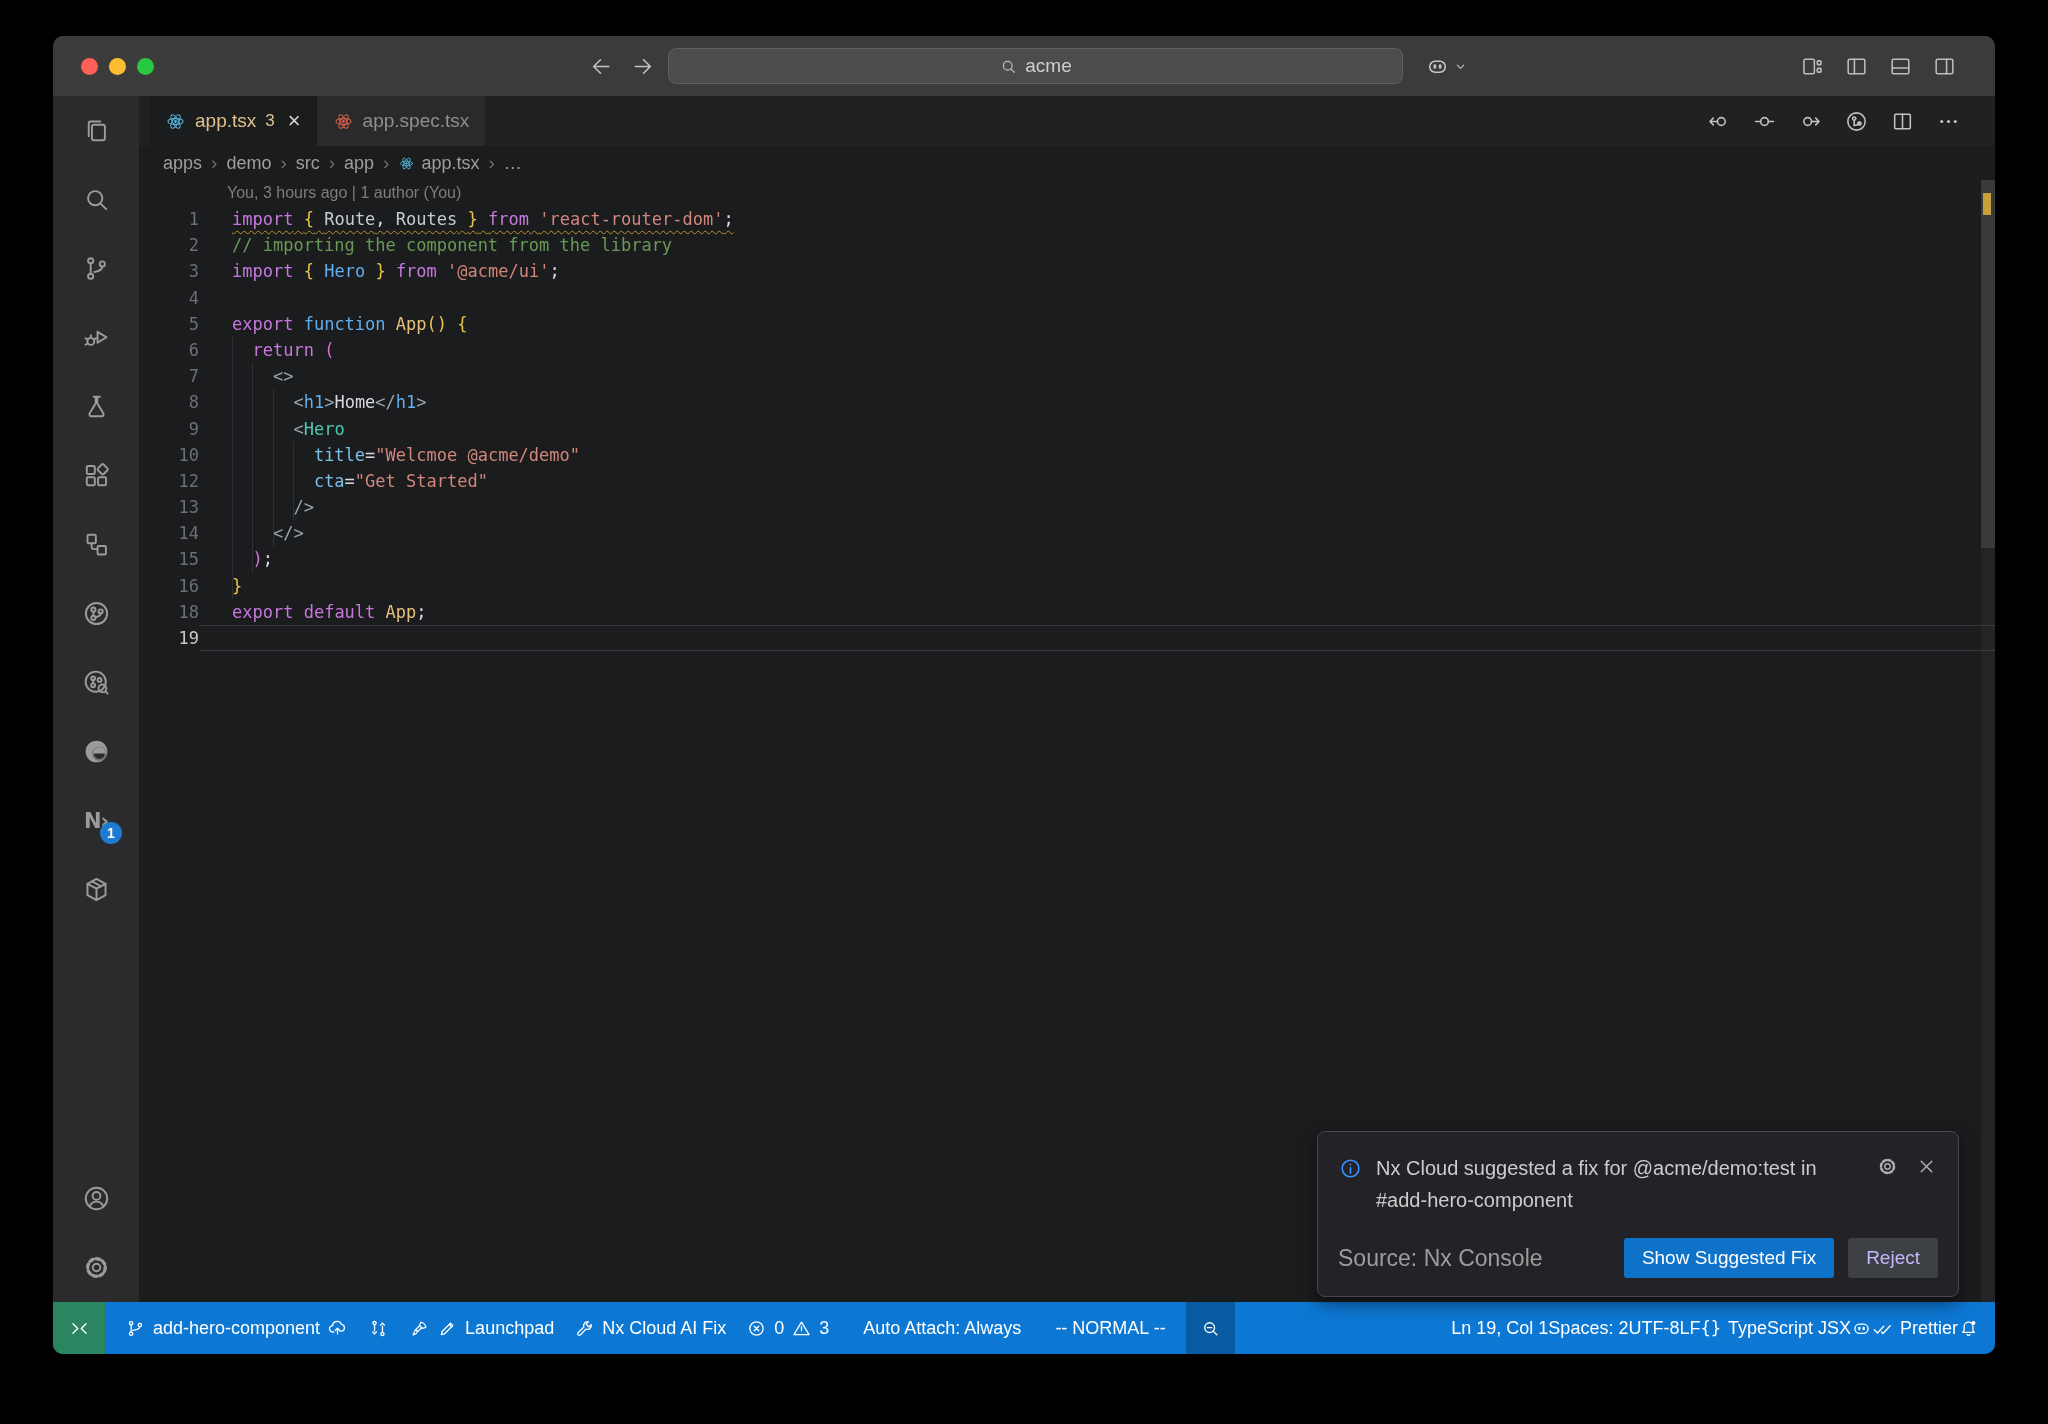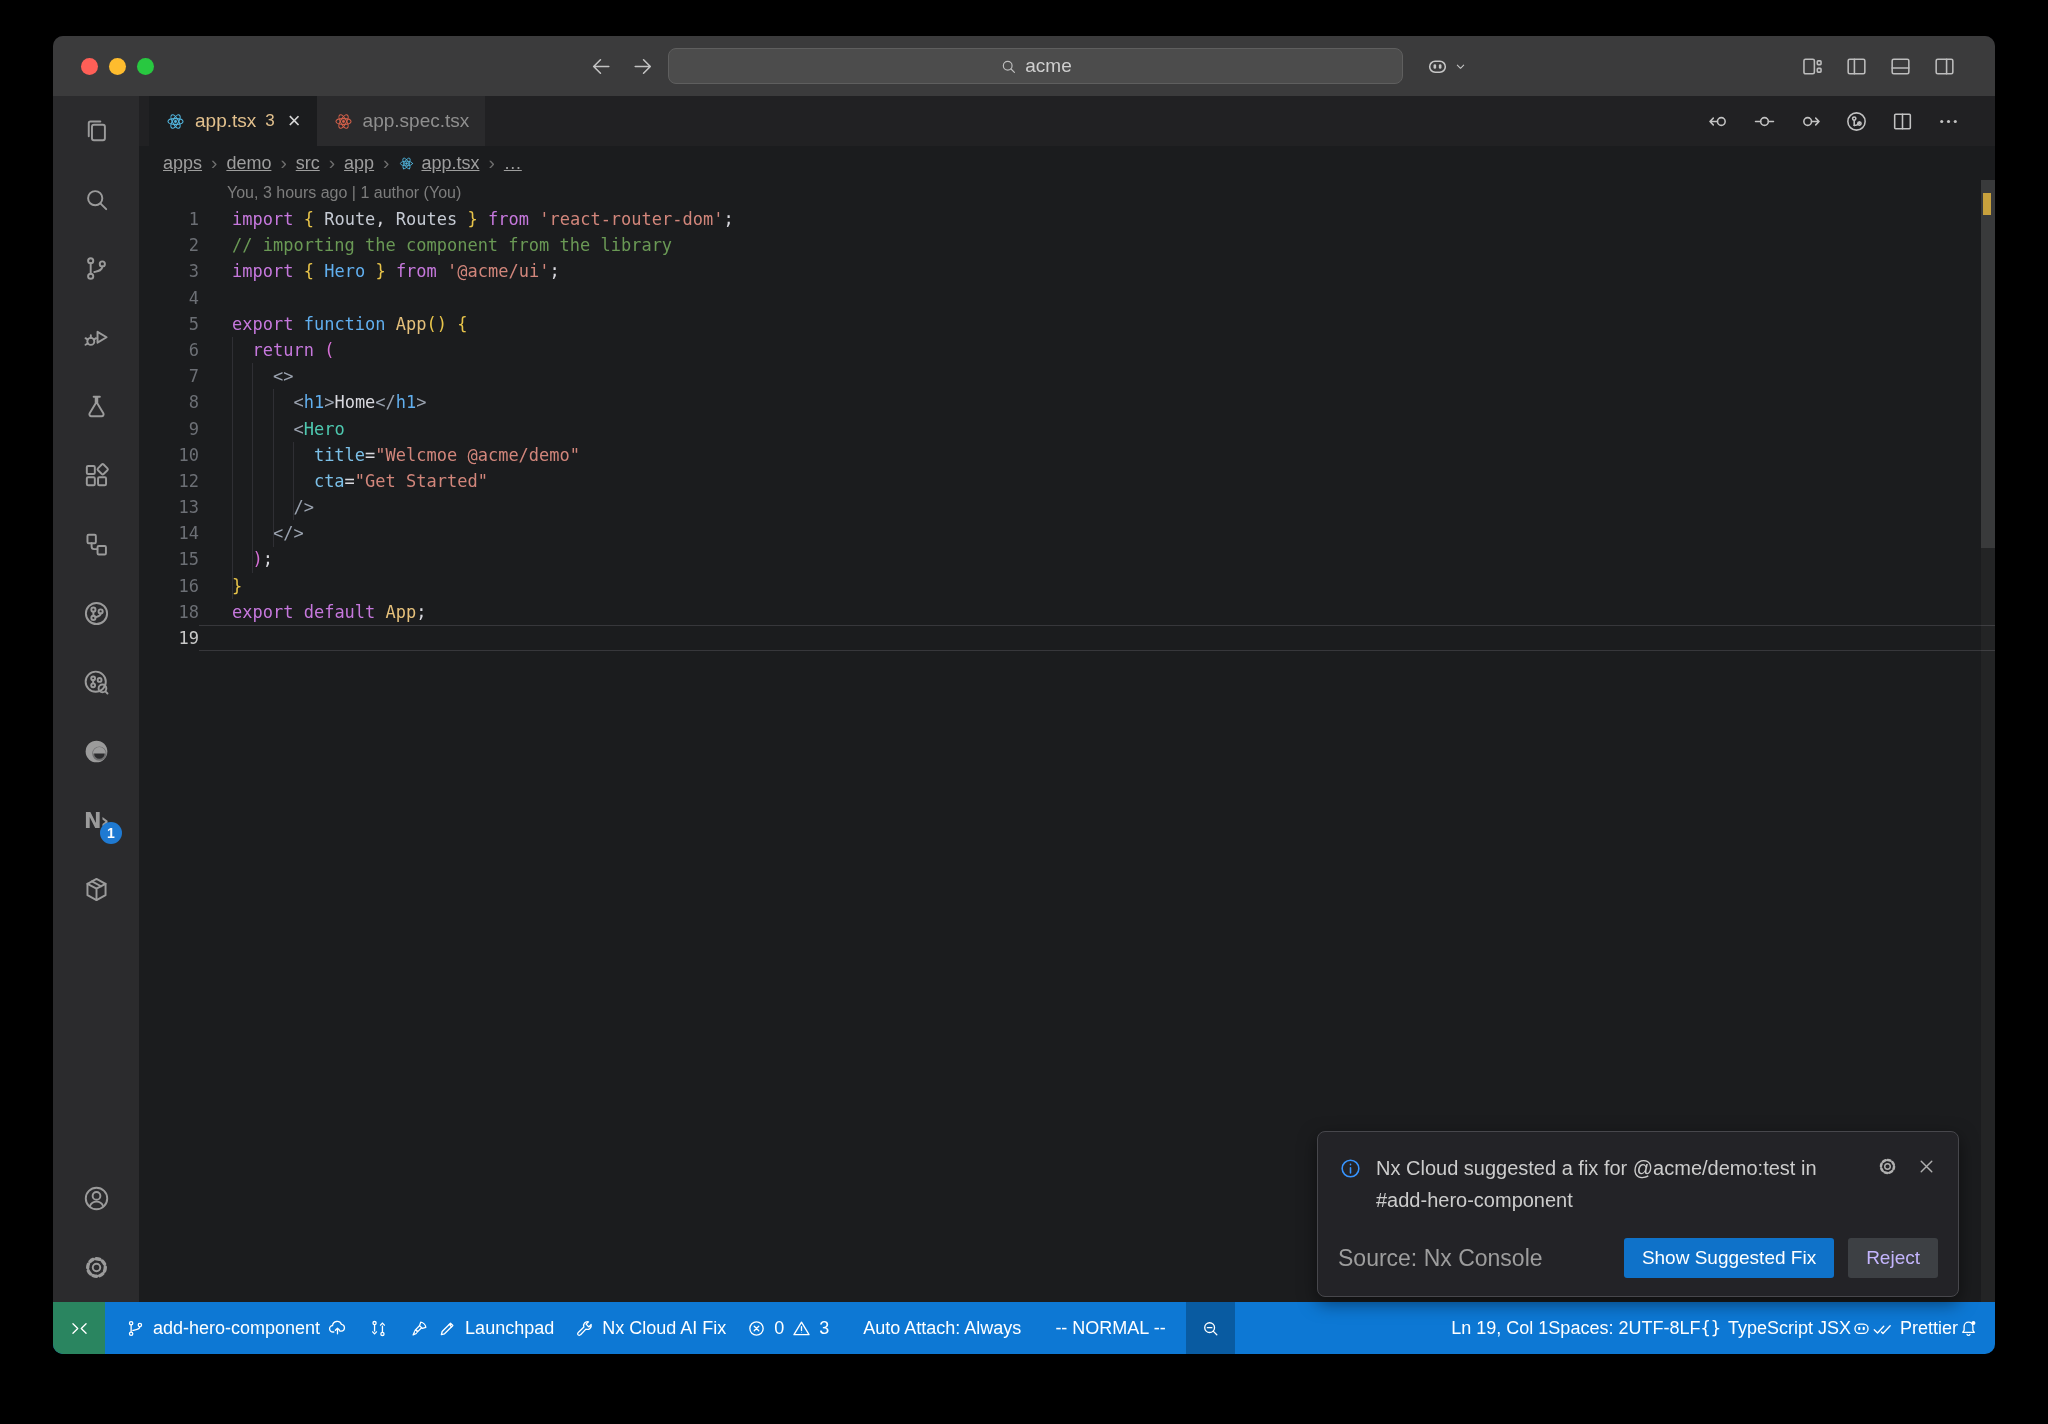--- a/index.html
+++ b/index.html
@@ -36,33 +36,33 @@
   .tab{display:flex;align-items:center;gap:9px;padding:0 16px;font-size:19px;cursor:pointer;}
   .tab.active{background:var(--c-editor_bg);color:var(--c-tab_modified);}
   .tab.inactive{background:#2a2a2c;color:#8f8f8f;}
   .tab .badge{font-size:17px;}
   .tab .close{font-size:22px;color:#d6d6d6;margin-left:4px;}
   .editor-actions{position:absolute;right:0;top:0;height:50px;display:flex;align-items:center;gap:21px;
                   padding-right:34px;color:#c2c2c2;}
   .breadcrumb{height:34px;display:flex;align-items:center;gap:9px;padding-left:24px;
               color:#9e9e9e;font-size:18px;flex:0 0 auto;}
   .breadcrumb .sep{color:#6f6f6f;font-size:19px;}
-  .breadcrumb .crumb{cursor:pointer;display:flex;align-items:center;gap:6px;text-decoration:underline;}
+  .breadcrumb .crumb{cursor:pointer;display:flex;align-items:center;gap:6px;}
   
   .codearea{flex:1;position:relative;overflow:hidden;font-family:"DejaVu Sans Mono",monospace;}
   .blame{height:26px;line-height:26px;padding-left:88px;color:#7d7d7d;
          font-family:"Liberation Sans",sans-serif;font-size:16px;}
   .code-line{height:26.2px;display:flex;white-space:pre;font-size:17px;line-height:26.2px;}
   .code-line .ln{width:60px;text-align:right;color:#6c6f75;flex:0 0 auto;cursor:pointer;}
   .code-line .content{flex:1;padding-left:33px;cursor:text;}
   .code-line.active .ln{color:#c8c8c8;}
   .code-line.active .content-wrap{border-top:1px solid #37373b;border-bottom:1px solid #37373b;}
   .content-wrap{flex:1;display:flex;}
   .guide{position:absolute;width:1px;background:#2f2f34;}
-  .squig{text-decoration-style:wavy;
+  .squig{text-decoration:underline;text-decoration-style:wavy;
          text-decoration-color:#b8912f;text-decoration-thickness:1.2px;text-underline-offset:4.5px;}
   .tok-kw{color:var(--s-keyword);} .tok-kwb{color:var(--s-keyword2);}
   .tok-fn{color:var(--s-function);} .tok-b1{color:var(--s-bracket1);}
   .tok-b2{color:var(--s-bracket2);} .tok-str{color:var(--s-string);}
   .tok-com{color:var(--s-comment);} .tok-attr{color:var(--s-attribute);}
   .tok-comp{color:var(--s-component);} .tok-tag{color:var(--s-tag);}
   .tok-punct{color:var(--s-punctuation);} .tok-plain{color:var(--s-text);}
   .tok-var{color:var(--s-variable);} .tok-op{color:var(--s-text);}
   .ruler{position:absolute;right:0;top:0;bottom:0;width:14px;background:rgba(255,255,255,0.035);}
   .ruler .thumb{position:absolute;left:0;width:14px;top:0;height:368px;background:rgba(255,255,255,0.10);cursor:pointer;}

